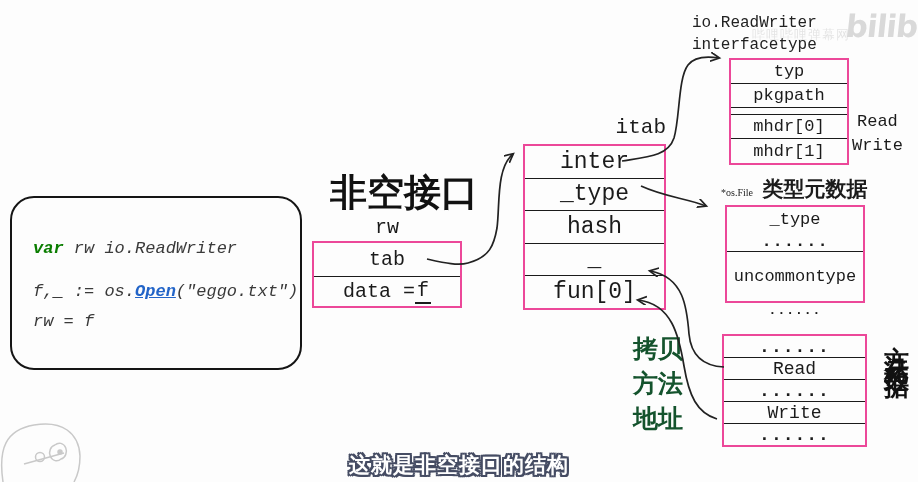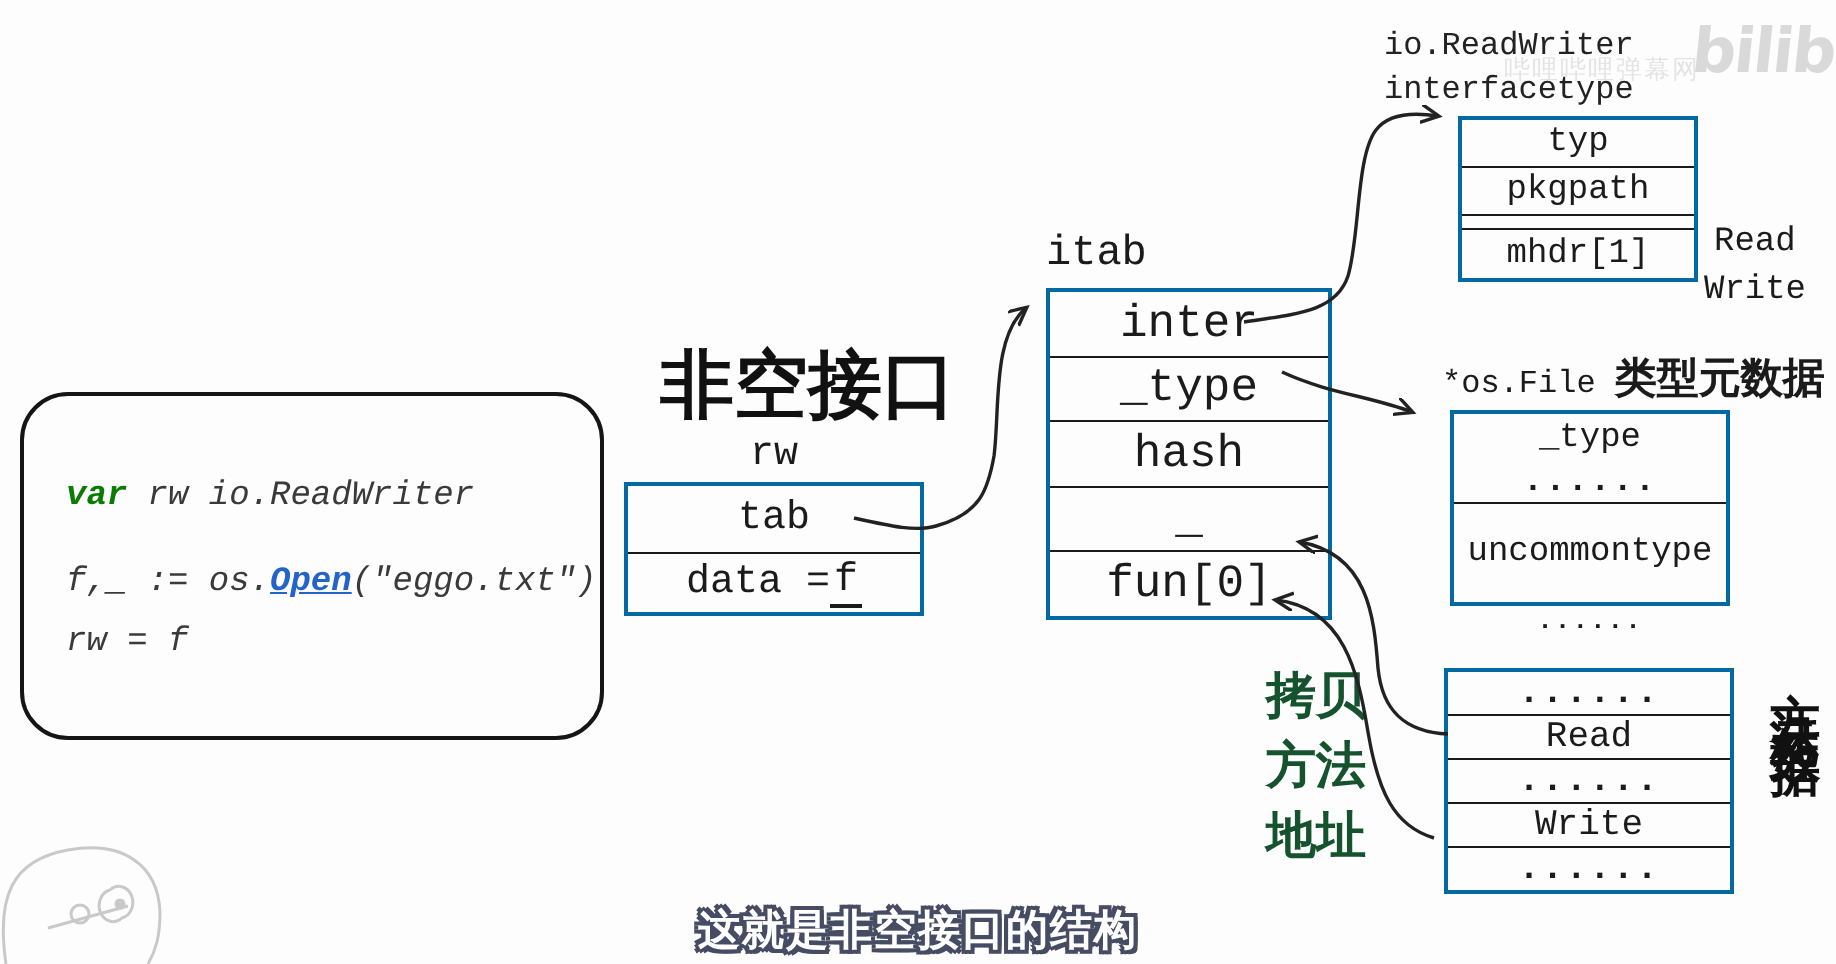--- a/index.html
+++ b/index.html
@@ -18,21 +18,21 @@
     left:10px;top:196px;width:288px;height:170px;
     border:2.5px solid #151515;border-radius:24px;
     background:#fdfdfd;z-index:2;
   }
   .code-line{position:absolute;left:21px;font-size:17px;color:#3a3a3a;white-space:pre;font-style:italic;}
   .kw{color:#0a7d00;font-weight:bold;}
   .fn{color:#2264c8;font-weight:bold;text-decoration:underline;}
 
   
   .dtable{
-    position:absolute;border:2px solid #0369a1;background:transparent;
+    position:absolute;border:2px solid #ec4899;background:transparent;
     display:flex;flex-direction:column;box-sizing:border-box;z-index:2;
   }
   .drow{
     display:flex;align-items:center;justify-content:center;
     font-size:23px;color:#1b1b1b;box-sizing:border-box;flex:1;
   }
   .drow + .drow{border-top:1.8px solid #1b1b1b;}
   .dots{font-size:13px;font-weight:bold;letter-spacing:1px;}
 
   
@@ -89,44 +89,45 @@
 <div class="abs cjk title-cn-big" style="left:330px;top:174px;z-index:3;">非空接口</div>
 <div class="abs mono" style="left:312px;top:216px;width:150px;text-align:center;font-size:20px;z-index:3;">rw</div>
 <div class="dtable rw-box">
   <div class="drow" style="flex:0 0 33px;">tab</div>
   <div class="drow">
       <span>data = </span>
       <span class="underline-f">f</span>
     </div>
 </div>
 
-<div class="abs mono" style="left:523px;top:116px;width:143px;text-align:left;font-size:21px;z-index:3;">itab</div>
+<div class="abs mono" style="left:523px;top:116px;width:143px;text-align:right;font-size:21px;z-index:3;">itab</div>
 <div class="dtable itab-table">
   <div class="drow">inter</div>
   <div class="drow">_type</div>
   <div class="drow">hash</div>
   <div class="drow">_</div>
   <div class="drow">fun[0]</div>
 </div>
 
 <div class="abs mono label-small-mono" style="left:692px;top:12px;z-index:3;">
   <div>io.ReadWriter</div>
   <div>interfacetype</div>
 </div>
 <div class="dtable iface-table">
   <div class="drow" style="flex:0 0 23px;">typ</div>
   <div class="drow" style="flex:0 0 24px;">pkgpath</div>
   <div class="drow" style="flex:0 0 7px;"></div>
+  <div class="drow" style="flex:0 0 24px;">mhdr[0]</div>
   <div class="drow" style="flex:0 0 25px;">mhdr[1]</div>
 </div>
 <div class="abs mono" style="left:857px;top:112px;font-size:17px;z-index:3;">Read</div>
 <div class="abs mono" style="left:852px;top:136px;font-size:17px;z-index:3;">Write</div>
 
 <div class="abs" style="left:721px;top:175px;z-index:3;white-space:nowrap;">
-  <span class="mono" style="font-size:16px;">*os.File</span>
+  <span class="mono" style="font-size:10px;font-family:Liberation Serif, serif;">*os.File</span>
   <span class="cjk" style="font-size:21px;">类型元数据</span>
 </div>
 <div class="dtable osfile-table">
   <div class="drow" style="flex:0 0 25px;">_type</div>
   <div class="drow dots" style="flex:0 0 19px;border-top:none;">......</div>
   <div class="drow">uncommontype</div>
 </div>
 <div class="abs mono dots" style="left:725px;top:303px;width:140px;text-align:center;z-index:3;">......</div>
 
 <div class="dtable methods-table">

